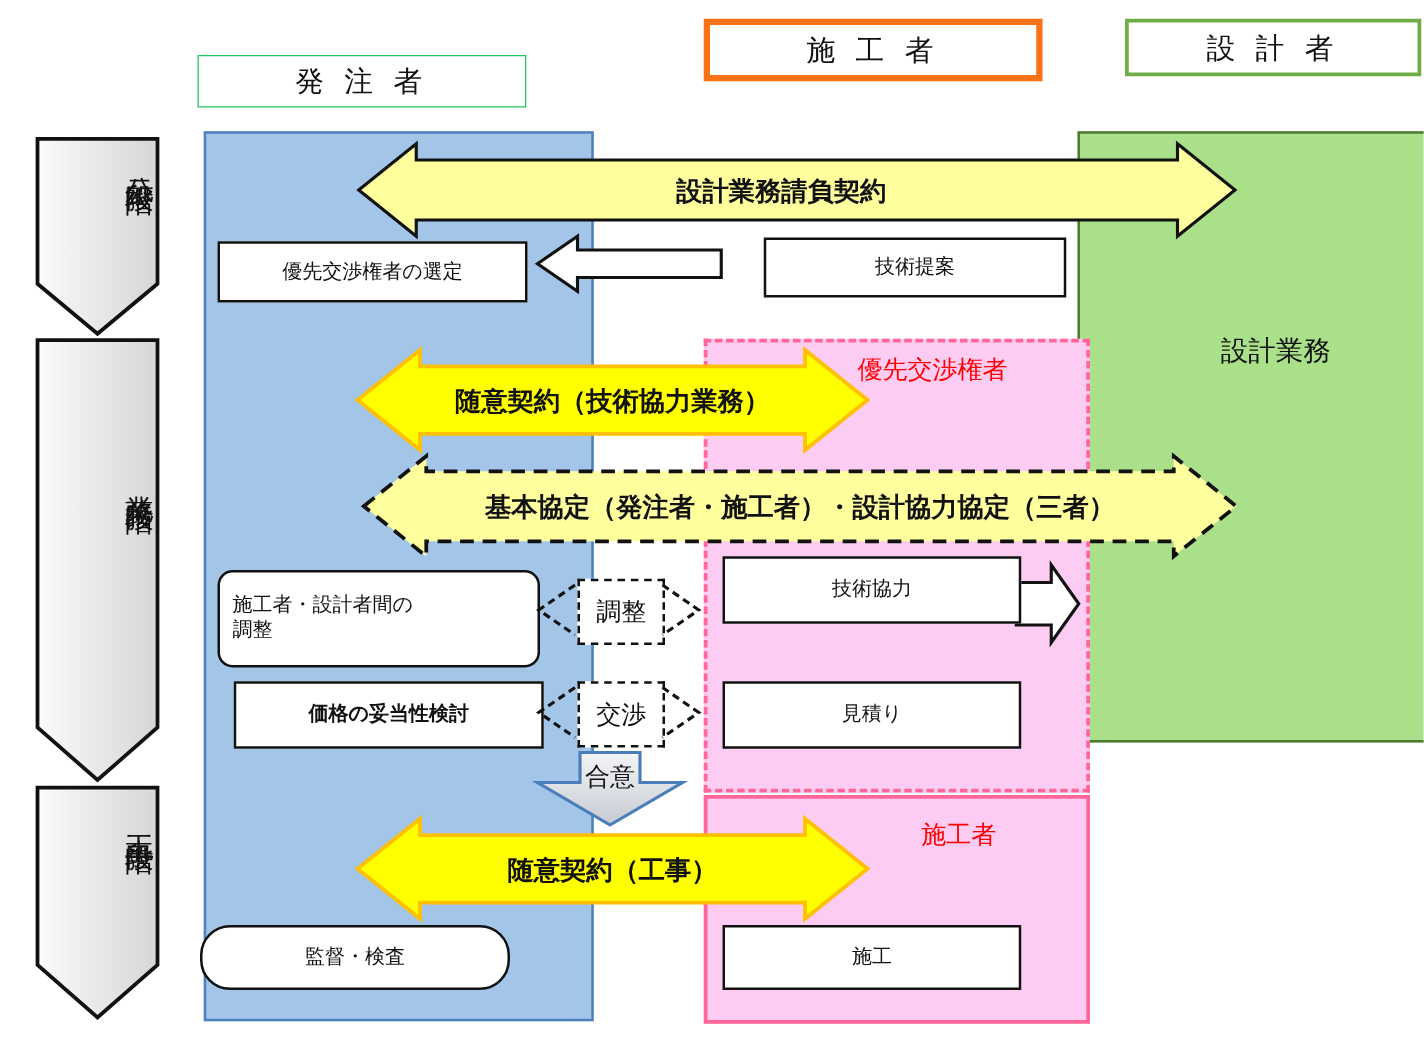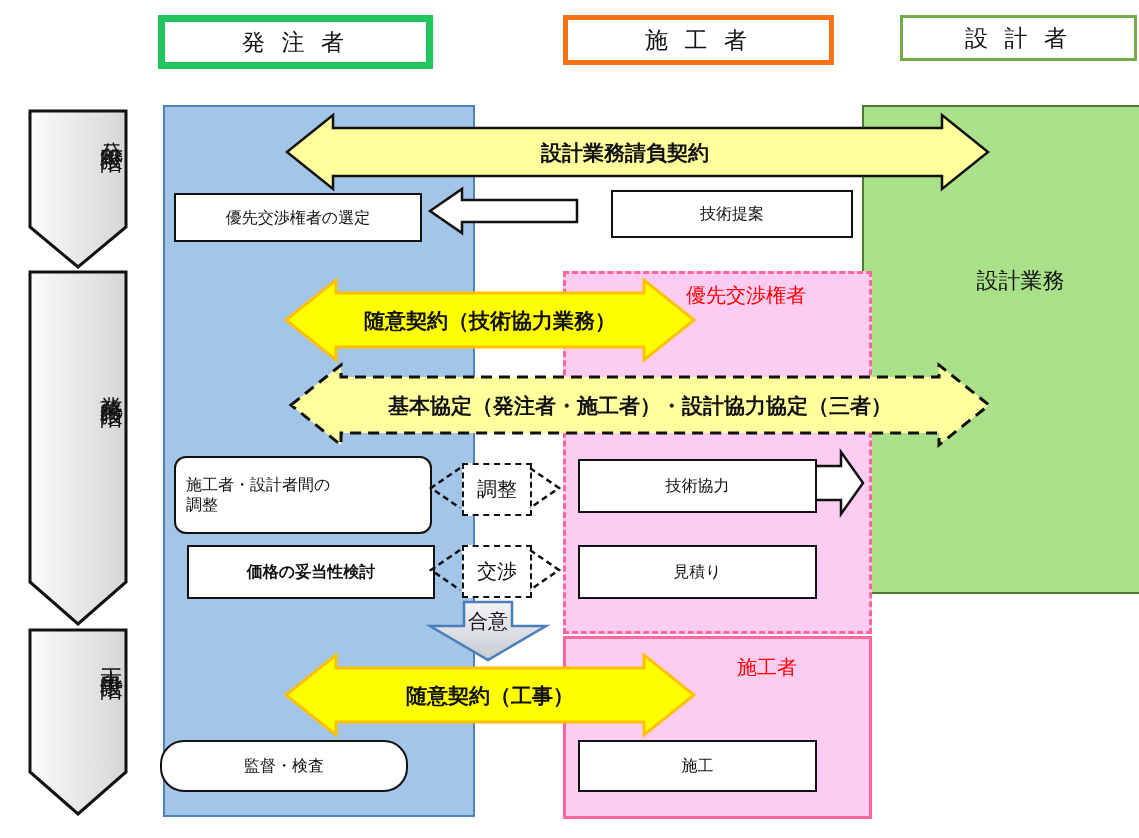--- a/index.html
+++ b/index.html
@@ -2,21 +2,21 @@
 <html><head>
 <meta charset="utf-8">
 <style>
   html,body{margin:0;padding:0;background:#ffffff;}
   body{font-family:"Liberation Sans","DejaVu Sans",sans-serif;color:#111;}
   #canvas{position:relative;width:1139px;height:838px;background:#ffffff;overflow:hidden;}
   .abs{position:absolute;padding-left:36px;}
   
   .hdr{position:absolute;top:15px;height:40px;background:#fff;display:flex;align-items:center;justify-content:center;
        font-size:23px;letter-spacing:5px;z-index:6;}
-  .hdr-client{left:158px;width:261px;border:7px solid #22c55e;}
+  .hdr-client{left:158px;width:261px;border:1px solid #22c55e;margin-top:29px;}
   .hdr-contractor{left:563px;width:261px;border:5px solid #f97316;}
   .hdr-designer{left:900px;width:231px;border:3px solid #70ad47;}
   
   .col-client{left:163px;top:105px;width:272px;height:708px;background:#a3c6e8;border:2px solid #4f81bd;z-index:1;}
   .col-designer{left:862px;top:105px;width:245px;height:485px;background:#a9e089;border:2px solid #4e7a32;z-index:1;}
   .pinkbox{left:563px;width:267px;background:#fdccf2;z-index:1;}
   .pink-dashed{top:271px;height:357px;border:3px dashed #ff6699;}
   .pink-solid{top:636px;height:177px;border:3px solid #ff6699;}
   .designer-label{left:862px;top:266px;width:245px;text-align:center;font-size:22px;z-index:2;}
   .red-label{position:absolute;color:#ff0000;font-size:20px;z-index:5;}
@@ -129,21 +129,21 @@
   </svg>
 
   <div class="wbox" style="left:174px;top:193px;width:244px;height:45px;">優先交渉権者の選定</div>
   <div class="wbox left-align" style="left:174px;top:456px;width:244px;height:74px;">
     <span><span>施工者・設計者間の</span><br><span>調整</span></span>
   </div>
   <div class="wbox" style="left:187px;top:545px;width:244px;height:50px;font-weight:bold;">価格の妥当性検討</div>
   <div class="wbox" style="left:160px;top:740px;width:244px;height:48px;border-radius:24px;">監督・検査</div>
 
   <div class="wbox" style="left:611px;top:190px;width:238px;height:44px;">技術提案</div>
-  <div class="wbox" style="left:578px;top:459px;width:235px;height:50px;">技術協力</div>
+  <div class="wbox" style="left:578px;top:445px;width:235px;height:50px;">技術協力</div>
   <div class="wbox" style="left:578px;top:545px;width:235px;height:50px;">見積り</div>
   <div class="wbox" style="left:578px;top:740px;width:235px;height:48px;">施工</div>
 
   <svg class="z4" style="left:424px;top:464px;" width="40" height="48">
     <path d="M36,4 L7,24 L36,44" fill="none" stroke="#111" stroke-width="2.5" stroke-dasharray="6,4"></path>
   </svg>
   <div class="dashedbox" style="left:462px;top:463px;width:66px;height:49px;">調整</div>
   <svg class="z4" style="left:526px;top:464px;" width="40" height="48">
     <path d="M4,4 L33,24 L4,44" fill="none" stroke="#111" stroke-width="2.5" stroke-dasharray="6,4"></path>
   </svg>

